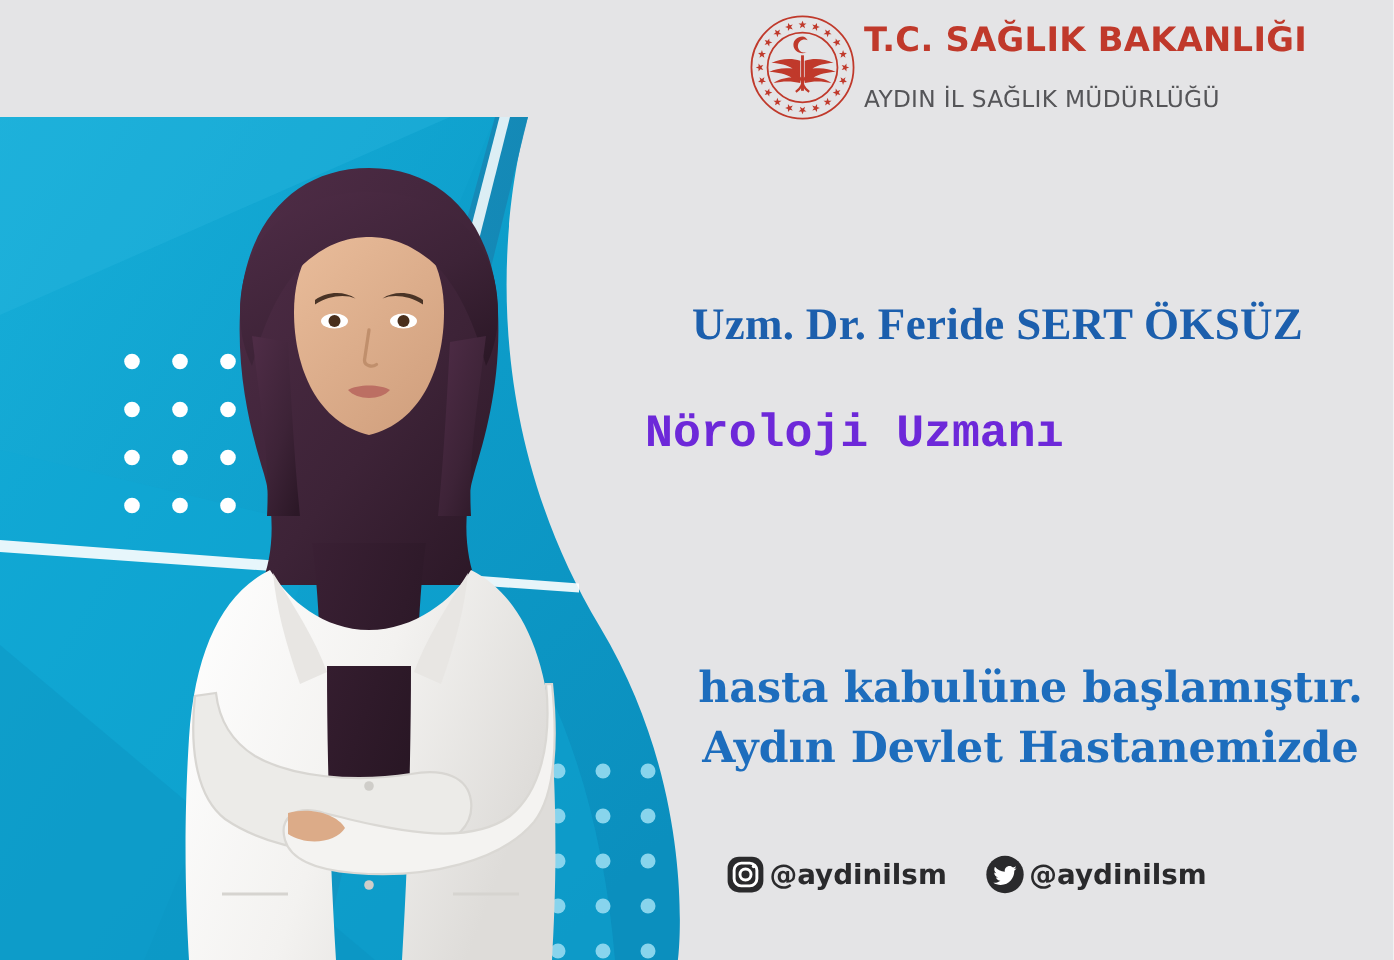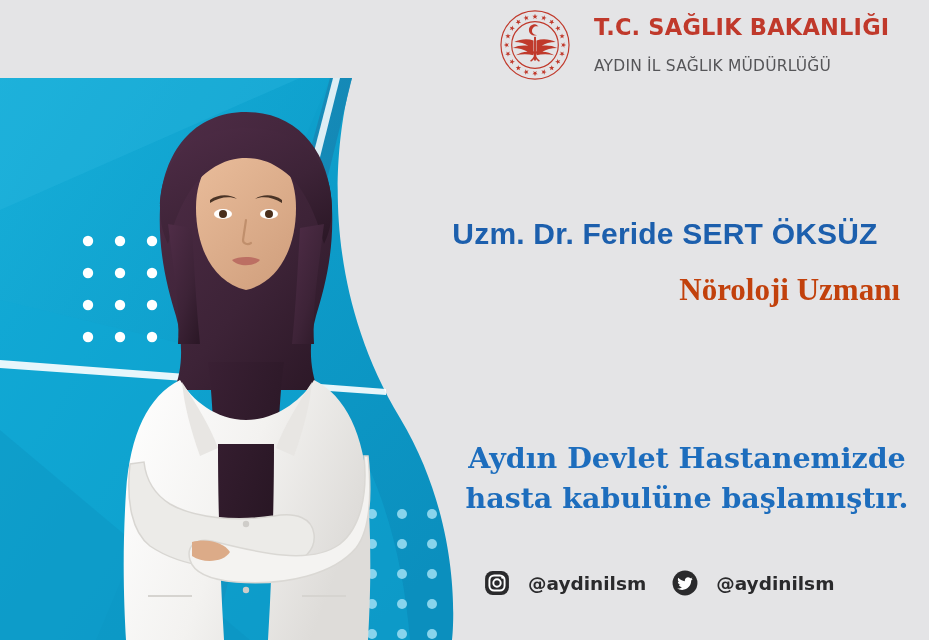--- a/index.html
+++ b/index.html
@@ -33,21 +33,21 @@
     height: 640px;
   }
 
   
   .header {
     position: absolute;
     left: 498px;
     top: 8px;
     display: flex;
     align-items: center;
-    gap: 22px;
+    gap: 4px;
     z-index: 40;
   }
   .crest {
     width: 74px;
     height: 74px;
     flex: 0 0 74px;
   }
   .header-text {
     display: flex;
     flex-direction: column;
@@ -72,40 +72,39 @@
     white-space: nowrap;
   }
 
   
   .doctor-name {
     position: absolute;
     left: 430px;
     top: 200px;
     width: 470px;
     text-align: center;
-    font-family: Liberation Sans, sans-serif;
+    font-family: Liberation Serif, serif;
     font-weight: bold;
     font-size: 30px;
     letter-spacing: 0.2px;
     color: #1c5fad;
     z-index: 40;
     white-space: nowrap;
-    margin-top: 17px;
   }
 
   .doctor-role {
     position: absolute;
     left: 430px;
     top: 272px;
     width: 470px;
-    text-align: right;
-    font-family: Liberation Serif, serif;
+    text-align: left;
+    font-family: Liberation Mono, monospace;
     font-weight: bold;
     font-size: 31px;
-    color: #c2410c;
+    color: #6d28d9;
     z-index: 40;
     white-space: nowrap;
   }
 
   .announcement {
     position: absolute;
     left: 452px;
     top: 438px;
     width: 470px;
     text-align: center;
@@ -127,21 +126,21 @@
     left: 484px;
     top: 570px;
     display: flex;
     align-items: center;
     gap: 26px;
     z-index: 40;
   }
   .social-item {
     display: flex;
     align-items: center;
-    gap: 18px;
+    gap: 3px;
   }
   .social-icon {
     width: 26px;
     height: 26px;
     flex: 0 0 26px;
   }
   .social-handle {
     font-family: "DejaVu Sans", sans-serif;
     font-weight: bold;
     font-size: 18.5px;
@@ -403,22 +402,22 @@
       <div class="header-title">T.C. SAĞLIK BAKANLIĞI</div>
       <div class="header-sub">AYDIN İL SAĞLIK MÜDÜRLÜĞÜ</div>
     </div>
   </div>
 
   <div class="doctor-name">Uzm. Dr. Feride SERT ÖKSÜZ</div>
 
   <div class="doctor-role">Nöroloji Uzmanı</div>
 
   <div class="announcement">
+    <span class="line">hasta kabulüne başlamıştır.</span>
     <span class="line">Aydın Devlet Hastanemizde</span>
-    <span class="line">hasta kabulüne başlamıştır.</span>
   </div>
 
   <div class="social-row">
 
     <div class="social-item">
       <svg class="social-icon" viewBox="0 0 24 24" xmlns="http://www.w3.org/2000/svg">
         <rect x="1" y="1" width="22" height="22" rx="7" ry="7" fill="#2a2a2c"></rect>
         <rect x="5" y="5" width="14" height="14" rx="4.4" ry="4.4" fill="none" stroke="#ffffff" stroke-width="1.8"></rect>
         <circle cx="12" cy="12" r="3.4" fill="none" stroke="#ffffff" stroke-width="1.8"></circle>
         <circle cx="17.1" cy="6.9" r="1.2" fill="#ffffff"></circle>

